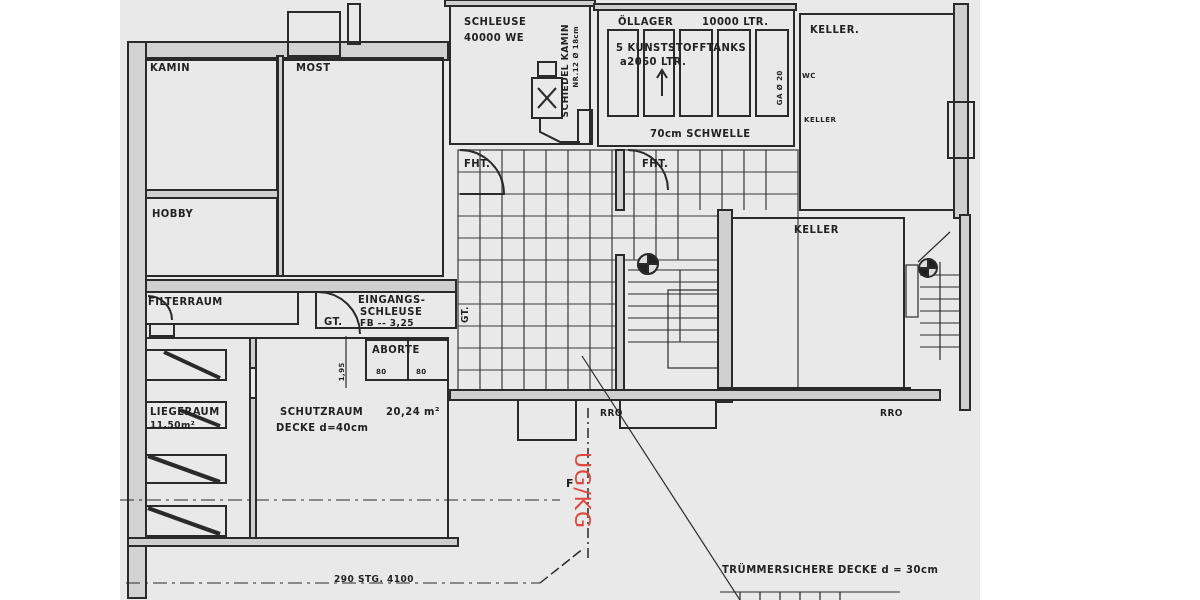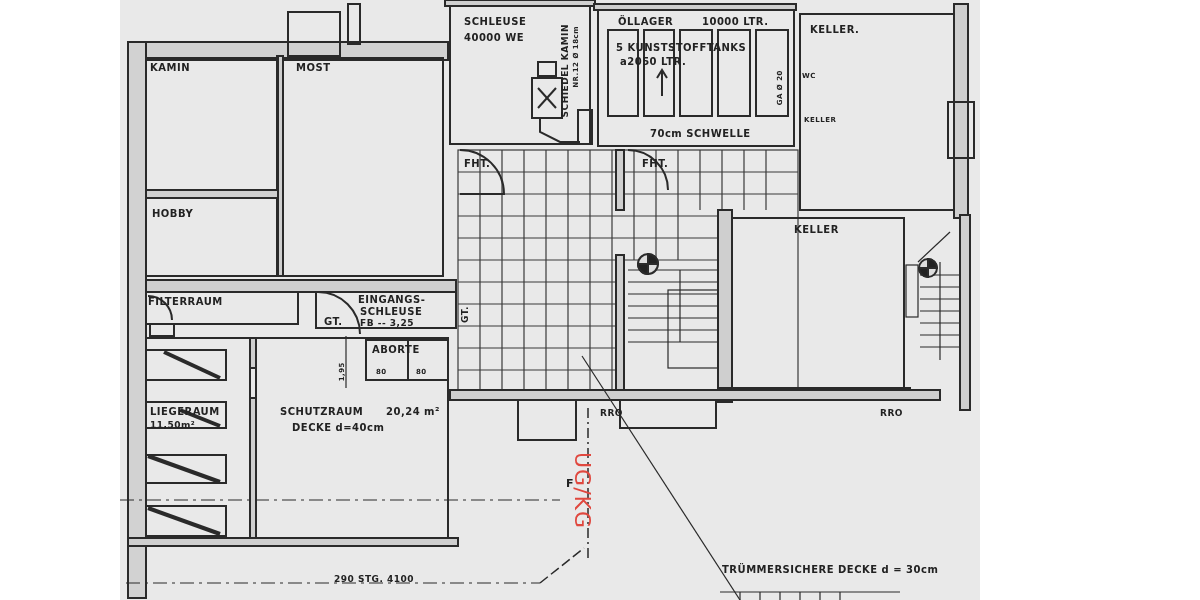--- a/index.html
+++ b/index.html
@@ -197,21 +197,21 @@
   <div class="lbl s10" style="left:674px;top:224px">KELLER</div>
   <div class="lbl s10" style="left:28px;top:296px">FILTERRAUM</div>
   <div class="lbl s10" style="left:238px;top:294px">EINGANGS-</div>
   <div class="lbl s10" style="left:240px;top:306px">SCHLEUSE</div>
   <div class="lbl s9" style="left:240px;top:318px">FB -- 3,25</div>
   <div class="lbl s10" style="left:252px;top:344px">ABORTE</div>
   <div class="lbl s10" style="left:30px;top:406px">LIEGERAUM</div>
   <div class="lbl s9" style="left:30px;top:420px">11,50m²</div>
   <div class="lbl s10" style="left:160px;top:406px">SCHUTZRAUM</div>
   <div class="lbl s10" style="left:266px;top:406px">20,24 m²</div>
-  <div class="lbl s10" style="left:172px;top:422px">DECKE d=40cm</div>
+  <div class="lbl s10" style="left:156px;top:422px">DECKE d=40cm</div>
 
   <div class="lbl s9 vert" style="left:440px;top:24px">SCHIEDEL KAMIN</div>
   <div class="lbl s7 vert" style="left:452px;top:26px">NR.12 Ø 18cm</div>
   <div class="lbl s10" style="left:344px;top:158px">FHT.</div>
   <div class="lbl s10" style="left:522px;top:158px">FHT.</div>
   <div class="lbl s10" style="left:204px;top:316px">GT.</div>
   <div class="lbl s9 vert" style="left:340px;top:306px">GT.</div>
   <div class="lbl s7 vert" style="left:656px;top:70px">GA Ø 20</div>
   <div class="lbl s7" style="left:682px;top:72px">WC</div>
   <div class="lbl s7" style="left:684px;top:116px">KELLER</div>

